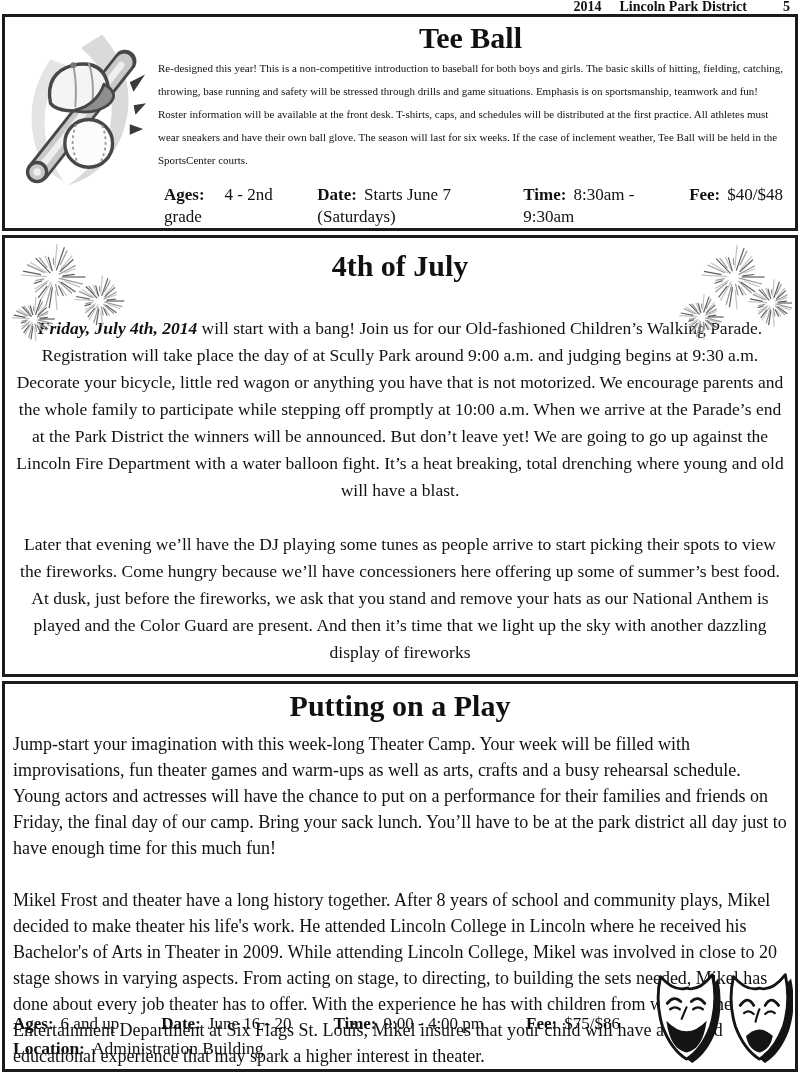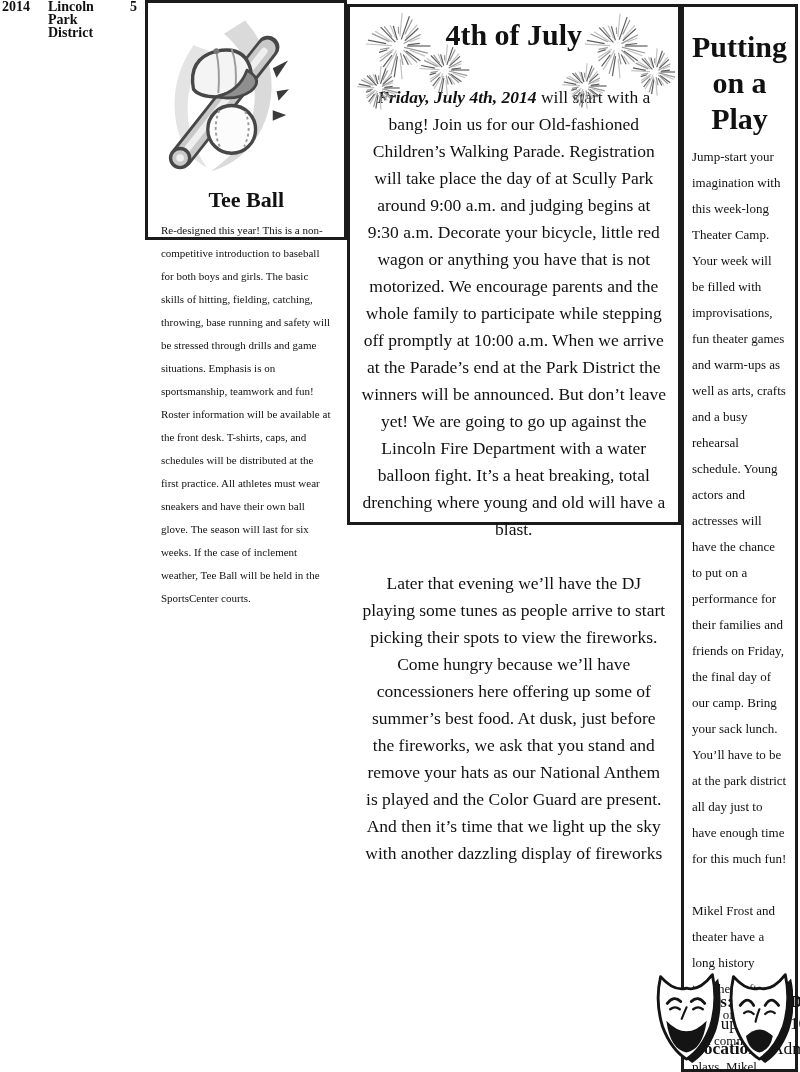--- a/index.html
+++ b/index.html
@@ -1,36 +1,36 @@
 <!DOCTYPE html>
 <html><head>
 <meta charset="utf-8">
 <style>
   html,body{margin:0;padding:0}
   body{
     width:800px;height:1072px;overflow:hidden;background:#fff;color:#111;
     font-family:"Liberation Serif","DejaVu Serif",serif;
   }
-  .page{display:flex;flex-direction:row;height:1072px;padding:0 2px;box-sizing:border-box}
+  .page{display:flex;flex-direction:column;height:1072px;padding:0 2px;box-sizing:border-box}
 
   
   .page-header{
     display:flex;justify-content:flex-end;align-items:baseline;
     font-weight:bold;font-size:14px;line-height:13px;padding:0 8px 1px 0;gap:18px;
   }
   .page-header .pagenum{margin-left:18px}
 
   
   .box{border:3px solid #1b1b1b;background:#fff;box-sizing:border-box;position:relative}
   .s1{height:240px;padding:3px 12px 0 13px}
   .s2{height:521px;margin-top:4px;padding:4px 10px 0 10px;text-align:center}
-  .s3{flex:1;margin-top:4px;padding:20px 8px 0 8px}
+  .s3{flex:1;margin-top:4px;padding:2px 8px 0 8px}
 
   h1,h2{margin:0;text-align:center;font-weight:bold}
-  h1{font-size:22px;line-height:36px}
+  h1{font-size:30px;line-height:36px}
   h2{font-size:30px;line-height:36px}
   .subtitle{font-size:30px;line-height:36px;font-weight:bold;font-style:italic;text-align:center}
 
   
   .clip-baseball{float:left;width:128px;height:170px;margin:4px 12px 2px 0}
   .clip-baseball svg{display:block}
   .body1{margin:1px 0 0 0;font-size:11px;line-height:23px;text-align:left}
   .infoline{display:flex;align-items:baseline;font-size:17px;line-height:22px}
   .il1{margin-top:12px;padding-left:6px;gap:32px}
   .pair b{margin-right:7px}
@@ -40,21 +40,21 @@
   .fw{position:absolute;top:3px;width:120px;height:104px}
   .fw-left{left:3px}
   .fw-right{right:3px}
   .head-wrap2{margin-top:6px}
   .body2{font-size:17.5px;line-height:27px;text-align:center;margin:0}
   .s2 .p1{margin-top:31px}
   .s2 .p2{margin-top:27px}
   .lead{font-style:italic}
 
   
-  .body3{font-size:13px;line-height:26px;text-align:left;margin:0}
+  .body3{font-size:18px;line-height:26px;text-align:left;margin:0}
   .s3 h2{margin-top:2px}
   .s3 .p1{margin-top:7px}
   .s3 .p2{margin-top:26px}
   .s3-info{position:absolute;left:8px;bottom:10px;font-size:17.5px}
   .il3{gap:42px}
   .loc-line{margin-top:3px}
   .clip-masks{position:absolute;right:2px;bottom:2px;width:142px;height:104px}
 </style>
 </head>
 <body>
@@ -85,20 +85,26 @@
         <path d="M74 38 Q80 54 78 80" stroke="#9b9b9b" stroke-width="2" fill="none"></path>
         <path d="M90 60 Q108 70 94 82 Q80 92 58 88 Q82 82 90 60 Z" fill="#8f8f8f" stroke="#474747" stroke-width="3" stroke-linejoin="round"></path>
         <circle cx="58" cy="40" r="3" fill="#777"></circle>
         <circle cx="74" cy="122" r="25" fill="#fcfcfc" stroke="#474747" stroke-width="3.5"></circle>
         <path d="M61 102 Q53 122 62 141" stroke="#9b9b9b" stroke-width="2" fill="none" stroke-dasharray="3 3"></path>
         <path d="M88 103 Q96 122 87 140" stroke="#9b9b9b" stroke-width="2" fill="none" stroke-dasharray="3 3"></path>
       </svg>
     </div>
     <h1>Tee Ball</h1>
     <p class="body1">Re-designed this year! This is a non-competitive introduction to baseball for both boys and girls. The basic skills of hitting, fielding, catching, throwing, base running and safety will be stressed through drills and game situations. Emphasis is on sportsmanship, teamwork and fun! Roster information will be available at the front desk. T-shirts, caps, and schedules will be distributed at the first practice. All athletes must wear sneakers and have their own ball glove. The season will last for six weeks. If the case of inclement weather, Tee Ball will be held in the SportsCenter courts.</p>
+    <div class="infoline il1">
+      <span class="pair"><b>Ages:</b><span>4 - 2nd grade</span></span>
+      <span class="pair"><b>Date:</b><span>Starts June 7 (Saturdays)</span></span>
+      <span class="pair"><b>Time:</b><span>8:30am - 9:30am</span></span>
+      <span class="pair"><b>Fee:</b><span>$40/$48</span></span>
+    </div>
   </section>
 
   <section class="box s2">
     <div class="fw fw-left">
       <svg viewBox="0 0 120 104" width="120" height="104" aria-hidden="true">
         <g>
             <line x1="53.9" y1="36.0" x2="77.5" y2="36.0" stroke="#5e5e5e" stroke-width="1.2"></line>
             <line x1="51.1" y1="37.3" x2="74.9" y2="43.2" stroke="#989898" stroke-width="1.2"></line>
             <line x1="56.6" y1="40.1" x2="72.1" y2="46.1" stroke="#c2c2c2" stroke-width="1.2"></line>
             <line x1="53.1" y1="41.0" x2="67.4" y2="51.1" stroke="#5e5e5e" stroke-width="1.2"></line>

